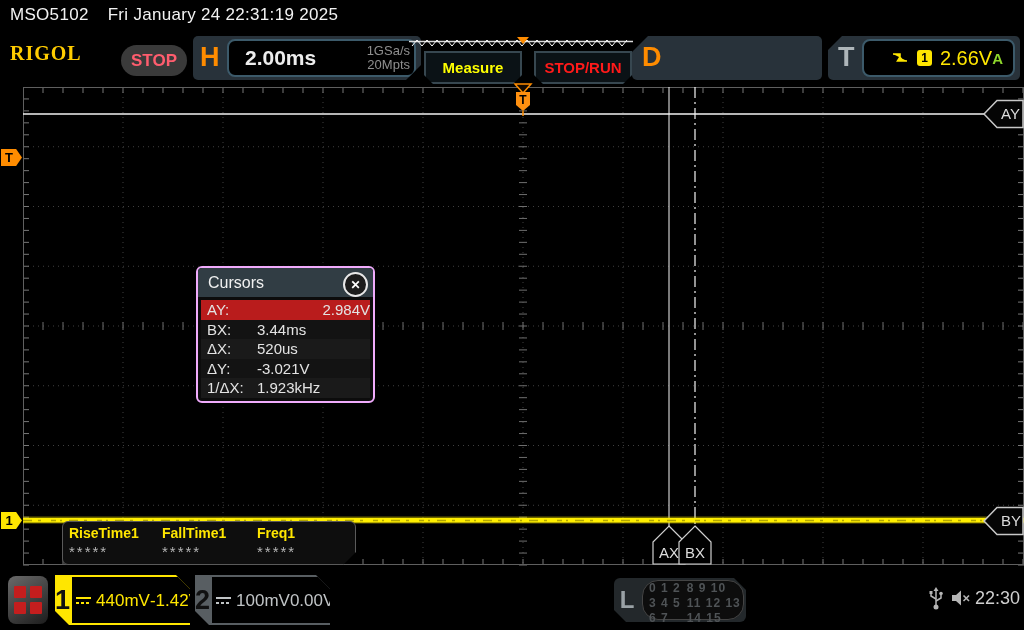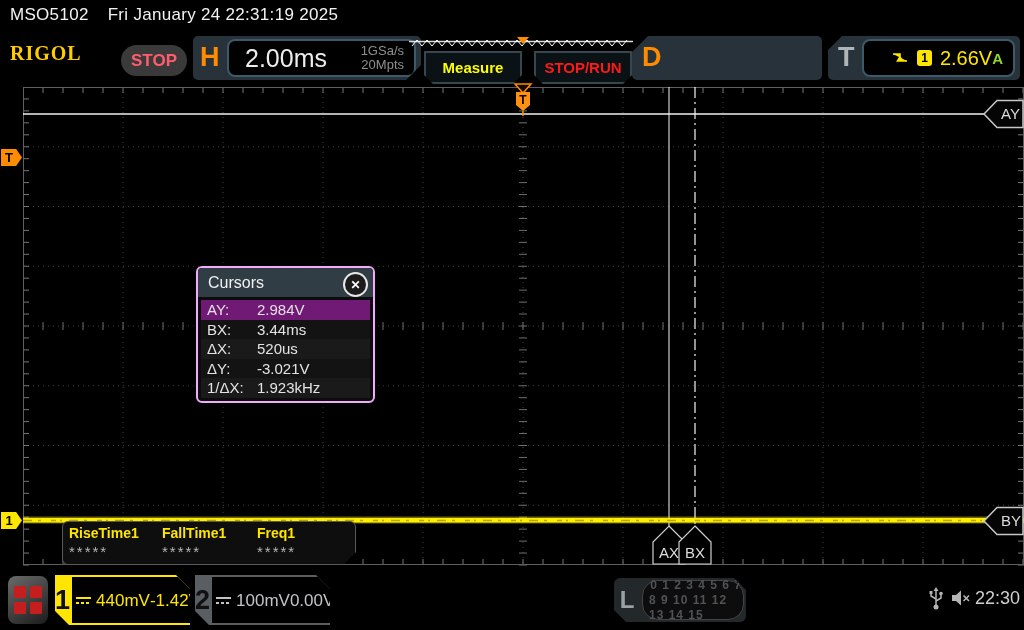--- a/index.html
+++ b/index.html
@@ -18,22 +18,22 @@
     display:flex;align-items:center;justify-content:center;color:#ff5d6e;font-weight:bold;font-size:17px;}
   .hpanel{background:#28323a;border-radius:5px;top:36px;height:44px;}
   .hpanel .plabel{position:absolute;left:7px;top:6px;font-size:27px;font-weight:bold;color:#ff8c00;}
   .hpanel .plabel.gray{color:#aeb6ba;}
   .ibox{position:absolute;left:34px;top:3px;right:5px;bottom:3px;background:#000;
     border:2px solid #3c5a6a;border-radius:8px;display:flex;align-items:center;}
   #h-panel{left:193px;width:228px;clip-path:polygon(0 0,100% 0,100% calc(100% - 15px),calc(100% - 15px) 100%,0 100%);}
   #d-panel{left:632px;width:190px;clip-path:polygon(16px 0,100% 0,100% 100%,0 100%,0 16px);}
   #t-panel{left:828px;width:192px;clip-path:polygon(14px 0,100% 0,100% 100%,0 100%,0 14px);}
   #d-panel .plabel,#t-panel .plabel{left:10px;}
-  .tb-main{font-size:25px;color:#ededed;padding-left:16px;flex:0 0 auto;}
-  .tb-rate{margin-left:auto;text-align:right;color:#8f8f8f;font-size:13px;line-height:14px;padding-right:10px;}
+  .tb-main{font-size:21px;color:#ededed;padding-left:16px;flex:0 0 auto;font-weight:bold;}
+  .tb-rate{margin-left:auto;text-align:right;color:#8f8f8f;font-size:13px;line-height:14px;padding-right:4px;}
   .trig-badge{width:16px;height:16px;background:#ffe600;color:#000;border-radius:3px;
     font-size:12px;font-weight:bold;display:flex;align-items:center;justify-content:center;margin:0 8px 0 10px;}
   .trig-level{color:#ffe600;font-size:20px;}
   .trig-mode{margin-left:auto;padding-right:10px;color:#8ed62c;font-size:15px;font-weight:bold;}
   .hdr-btn{top:51px;width:94px;height:29px;background:#0b1216;border:2px solid #374750;
     display:flex;align-items:center;justify-content:center;font-size:15px;font-weight:bold;
     clip-path:polygon(0 0,100% 0,100% calc(100% - 9px),calc(100% - 9px) 100%,9px 100%,0 calc(100% - 9px));}
   #measure-btn{left:424px;color:#ffff00;}
   #stoprun-btn{left:534px;color:#ff1a1a;}
   .pvbar{left:408px;top:36px;}
@@ -52,21 +52,21 @@
   .dialog{left:196px;top:266px;width:175px;background:#0c0c0c;border:2px solid #f0abfc;
     border-radius:6px;box-shadow:0 0 10px #000;}
   .dialog-title{height:29px;background:#313d44;border-radius:4px 4px 0 0;display:flex;
     align-items:center;padding-left:10px;font-size:16px;color:#f0f0f0;}
   .dialog-close{position:absolute;right:5px;top:4px;width:21px;height:21px;border:2px solid #e8e8e8;
     border-radius:50%;background:#1c1c1c;color:#fff;font-size:12px;font-weight:bold;
     display:flex;align-items:center;justify-content:center;}
   .dialog-body{margin:3px;background:#000;}
   .crow{display:flex;height:19.5px;align-items:center;font-size:15px;color:#e3e3e3;background:#1a1a1a;}
   .crow:nth-child(even){background:#131313;}
-  .crow.hl{background:#701a75;}
+  .crow.hl{background:#b91c1c;justify-content:space-between;}
   .crow .cl{width:50px;padding-left:6px;}
 
   
   .meas{left:62px;top:521px;width:292px;height:42px;background:#0e0e0e;border:1px solid #5a5a5a;
     border-radius:6px 6px 0 6px;
     clip-path:polygon(0 0,100% 0,100% calc(100% - 13px),calc(100% - 13px) 100%,0 100%);}
   .mcol{position:absolute;top:3px;}
   .mcol .mn{font-size:14px;color:#ffe600;font-weight:bold;}
   .mcol .mv{font-size:15px;color:#b5b5b5;letter-spacing:2px;margin-top:2px;}
 
@@ -85,22 +85,22 @@
   .chline{display:flex;align-items:center;font-size:17px;line-height:21px;}
   #ch1-widget .chline{color:#ffe600;}
   #ch2-widget .chline{color:#c0c4c6;}
   .chline.off{justify-content:flex-end;}
   .cpl{margin-right:5px;}
   .logicw{left:614px;top:578px;width:132px;height:44px;background:#23282b;border-radius:6px;
     clip-path:polygon(0 0,calc(100% - 12px) 0,100% 12px,100% 100%,12px 100%,0 calc(100% - 12px));display:flex;}
   .logicw .ltag{width:26px;display:flex;align-items:center;justify-content:center;
     color:#9aa2a6;font-size:24px;font-weight:bold;}
   .logicw .lbox{flex:1;margin:2px;background:#0d0d0d;border:1px solid #444;border-radius:16px;
-    color:#4f5356;font-size:12px;font-weight:bold;display:flex;flex-direction:column;
-    justify-content:center;padding-left:6px;letter-spacing:1px;line-height:15px;align-items:center;}
+    color:#4f5356;font-size:12px;font-weight:bold;display:flex;flex-direction:row;
+    justify-content:center;padding-left:6px;letter-spacing:1px;line-height:15px;}
   .clock{left:975px;top:588px;font-size:18px;color:#cfcfcf;}
   .sysicon{top:587px;}
 </style>
 </head>
 <body>
 
 <div id="screen">
 
   <div class="abs titlebar">
     <span class="model">MSO5102</span>

